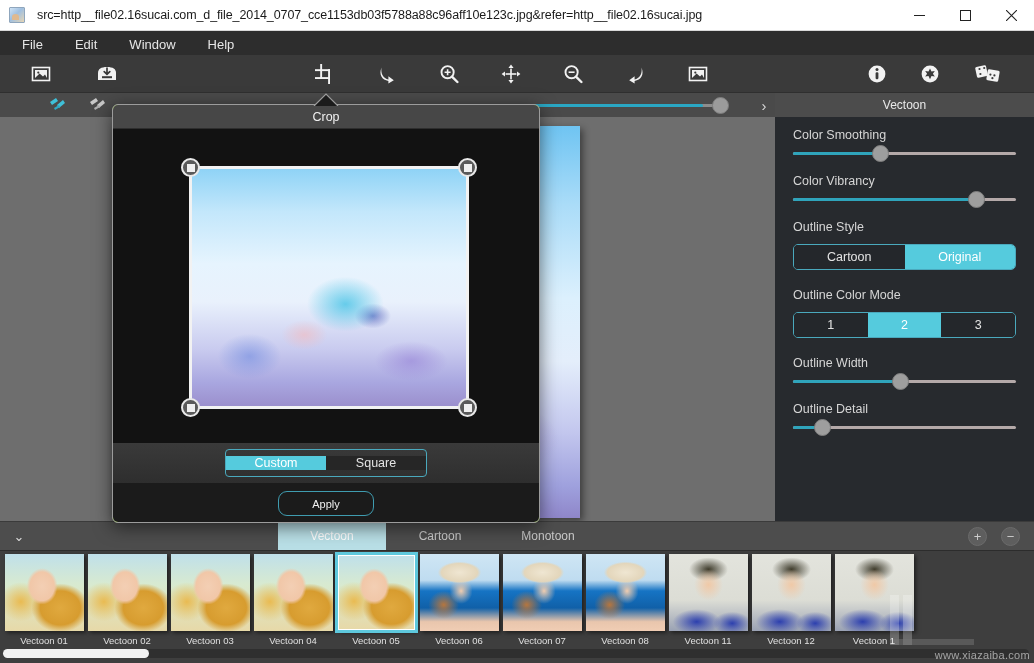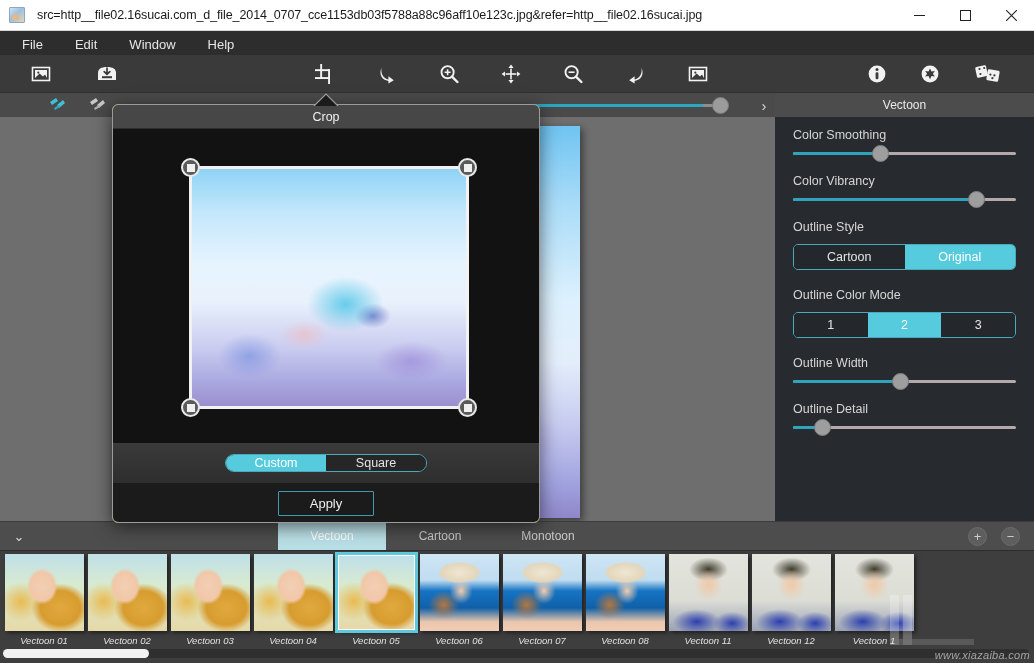--- a/index.html
+++ b/index.html
@@ -135,34 +135,35 @@
   .h-tl { left:-11px; top:-11px; }
   .h-tr { right:-11px; top:-11px; }
   .h-bl { left:-11px; bottom:-11px; }
   .h-br { right:-11px; bottom:-11px; }
 
   .crop-modebar {
     height:40px; background:linear-gradient(180deg,#3a3a3a,#2e2e2e);
     display:flex; align-items:center; justify-content:center;
   }
   .seg {
-    display:flex; border:1px solid #4aa9bd; border-radius:12px; overflow:hidden;
-    height:18px;
+    display:flex; border:1px solid #4aa9bd; border-radius:4px; overflow:hidden;
+    height:28px;
+    align-items:center;
   }
   .seg > div {
     min-width:100px; display:flex; align-items:center; justify-content:center;
     font-size:12.5px; color:#e4e4e4; background:#262626; padding:0 12px;
   }
   .seg > div.on { background:#55cbdd; color:#ffffff; }
   .crop-applybar {
     height:41px; background:#1b1b1b; display:flex; align-items:center; justify-content:center;
   }
   .apply-btn {
-    width:96px; height:25px; border:1px solid #3f9cb0; border-radius:1px;
-    background:#1b1b1b; color:#efefef; font-size:13px;
+    width:96px; height:25px; border:1px solid #3f9cb0; border-radius:9px;
+    background:#1b1b1b; color:#efefef; font-size:11px;
     display:flex; align-items:center; justify-content:center;
   }
 
   
   .rpanel {
     position:absolute; left:775px; top:117px; width:259px; height:404px;
     background:#272a2e; padding:11px 18px 0 18px;
   }
   .pl { color:#d6d6d6; font-size:12.5px; margin-bottom:10px; }
   .grp { margin-bottom:18px; }
@@ -207,21 +208,21 @@
   .circ-btn {
     width:19px; height:19px; border-radius:50%; background:#5e5e5e;
     display:flex; align-items:center; justify-content:center;
     color:#cfcfcf; font-size:13px; margin-right:14px; line-height:1;
     border:1px solid #6b6b6b;
   }
 
   
   .filmstrip {
     position:absolute; left:0; top:550px; width:1034px; height:113px;
-    background:#3e3e3e; overflow:hidden; border-top:1px solid #2c2c2c;font-style:italic;
+    background:#3e3e3e; overflow:hidden; border-top:1px solid #2c2c2c;
   }
   .strip-inner { display:flex; height:90px; padding-left:3px; }
   .thumb-cell {
     width:82px; margin-right:1px; flex:0 0 auto; position:relative;
   }
   .thumb {
     width:79px; height:77px; margin:3px auto 0; background-size:cover;
     box-shadow:2px 2px 4px rgba(0,0,0,.5);
   }
   .thumb.sel { outline:3px solid #5ec8dd; outline-offset:-1px; border:2px solid #ffffff; }

